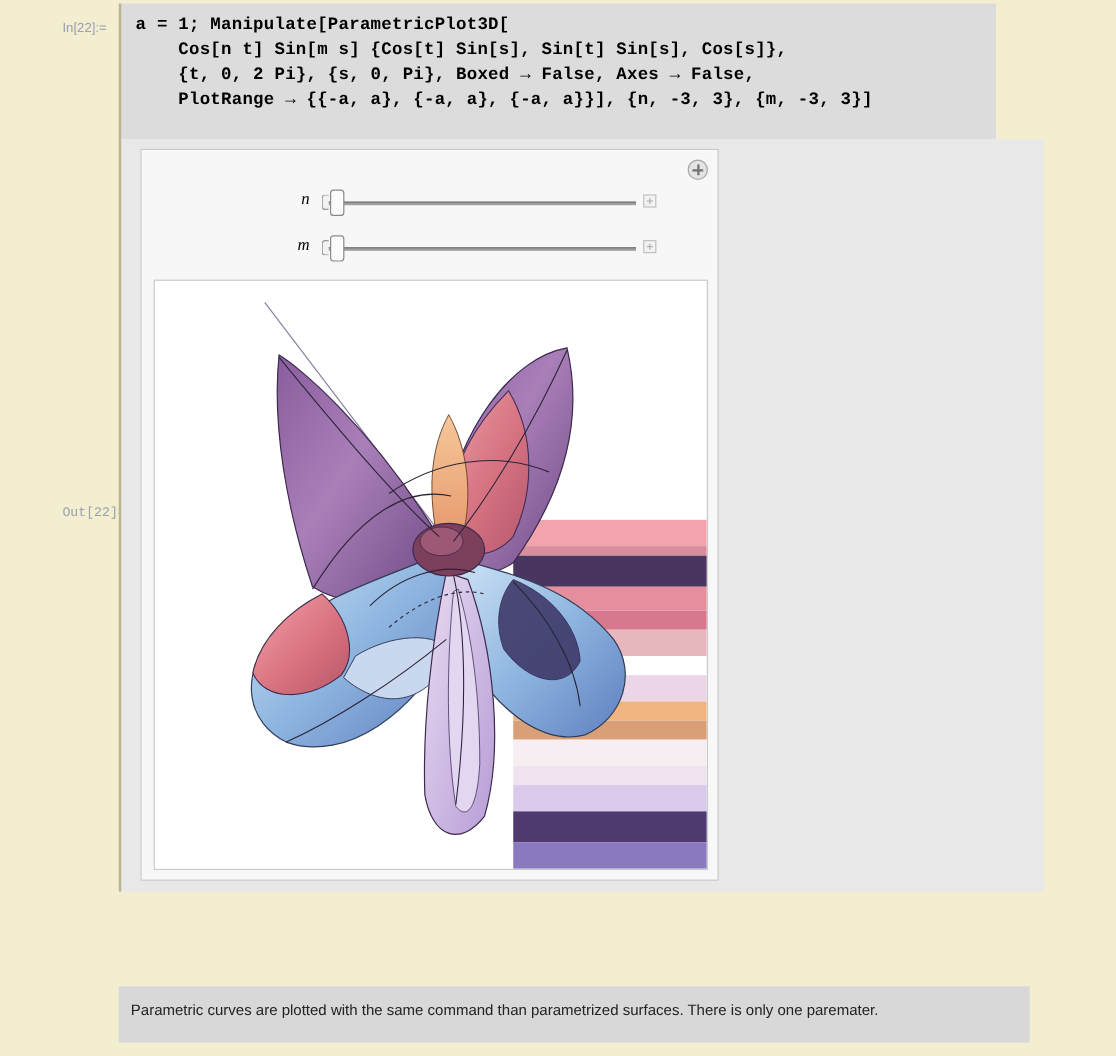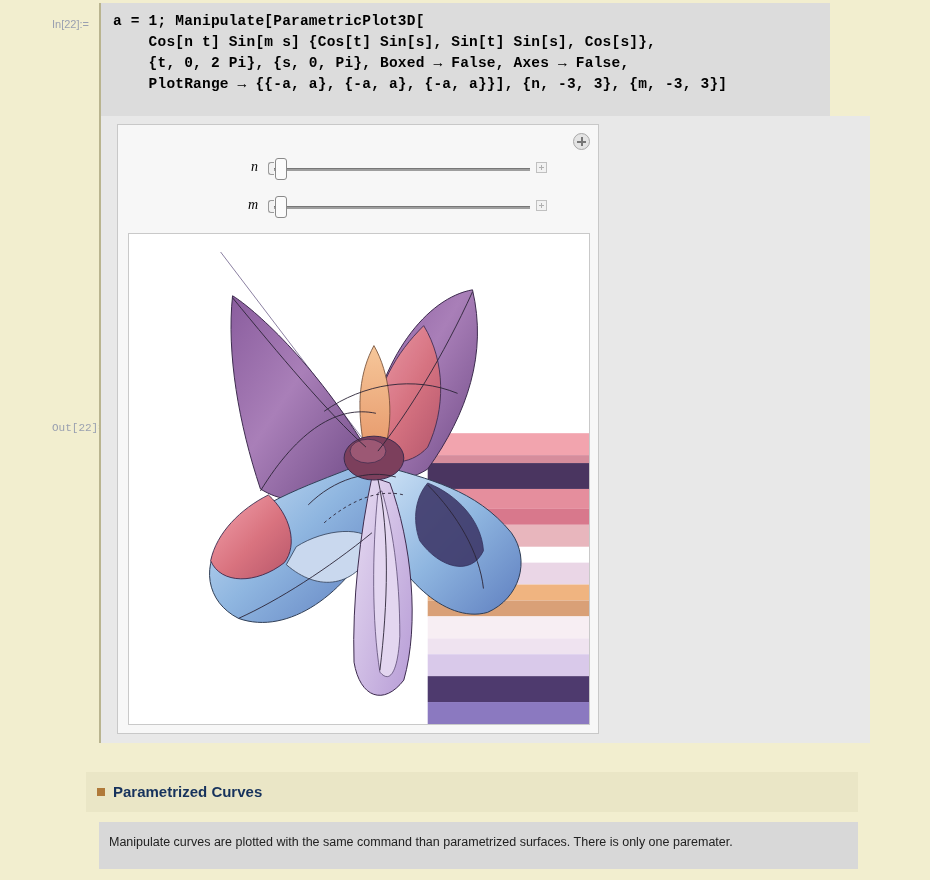--- a/index.html
+++ b/index.html
@@ -400,23 +400,19 @@
             <path d="M300 252 C 330 282, 352 320, 356 356"></path>
             <path d="M110 386 C 150 368, 200 336, 244 300"></path>
             <path d="M196 290 C 224 266, 252 256, 276 262" stroke-dasharray="3,3"></path>
           </g>
         </svg>
       </div>
 
     </div>
   </div>
 
-  <div class="section-heading">
-    <div class="section-bullet"></div>
-    <div class="section-title">Parametrized Curves</div>
-  </div>
 
   <div class="text-cell">
-    <div class="text-cell-body">Manipulate curves are plotted with the same command than parametrized surfaces. There is only one paremater.</div>
+    <div class="text-cell-body">Parametric curves are plotted with the same command than parametrized surfaces. There is only one paremater.</div>
   </div>
 
   <div class="bottom-strip"></div>
 </div>
 
 </body></html>

